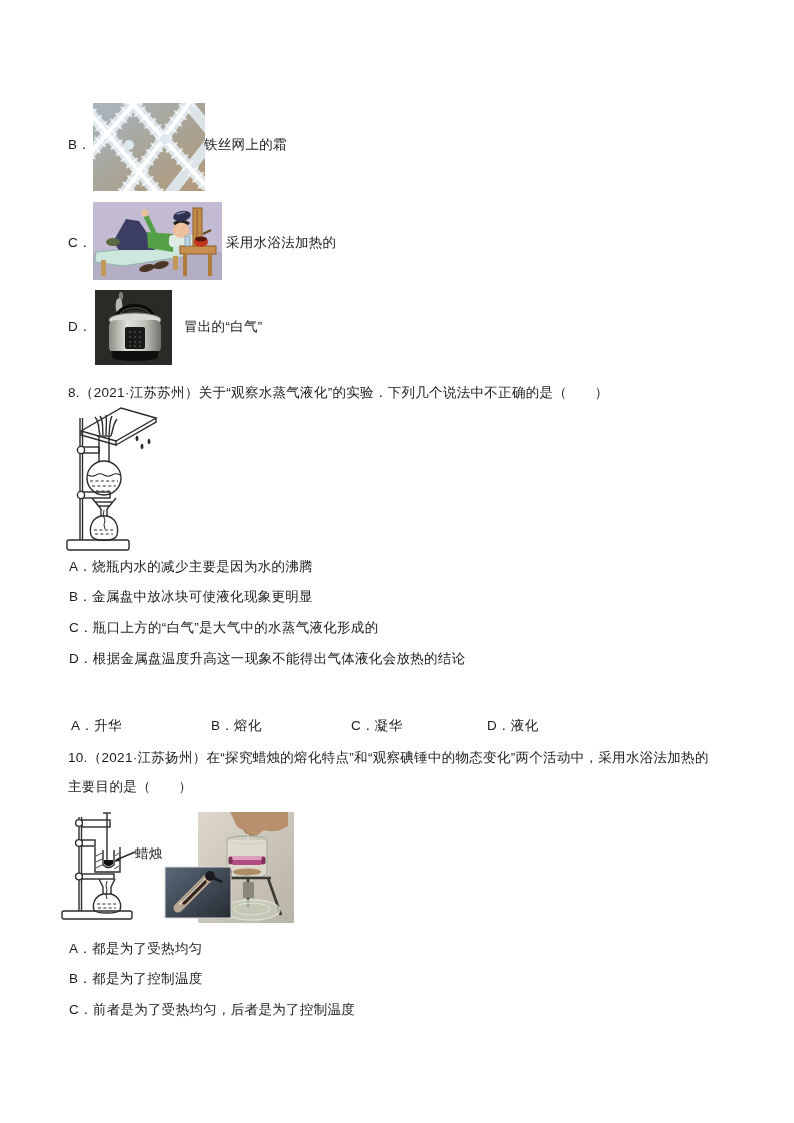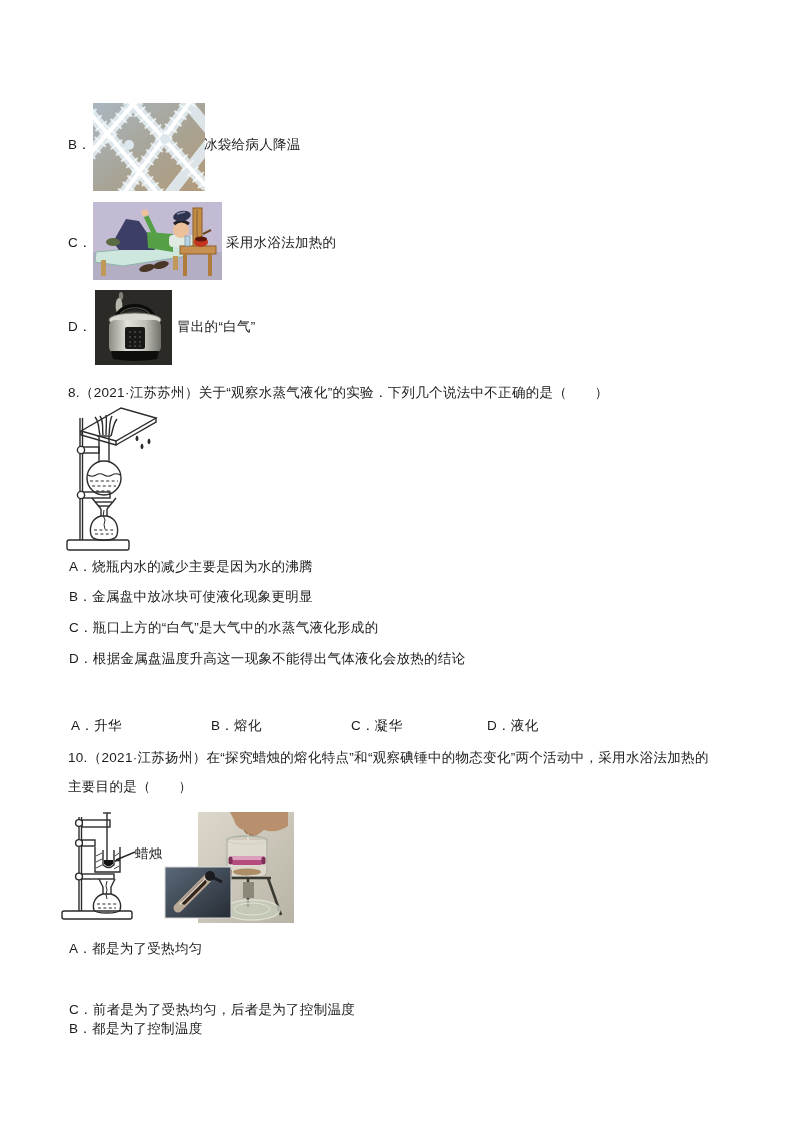--- a/index.html
+++ b/index.html
@@ -43,21 +43,21 @@
       <g stroke="#ffffff" stroke-width="4" stroke-linecap="round">
         <line x1="-8" y1="4" x2="66" y2="92"></line>
         <line x1="30" y1="-10" x2="112" y2="82"></line>
         <line x1="50" y1="-10" x2="-20" y2="70"></line>
         <line x1="102" y1="-8" x2="28" y2="94"></line>
       </g>
       <circle cx="36" cy="42" r="5" fill="#dce8ee"></circle>
       <circle cx="72" cy="36" r="5" fill="#dce8ee"></circle>
     </svg>
   </div>
-  <div class="t" style="left:204px;top:136px">冰袋给病人降温</div>
+  <div class="t" style="left:204px;top:136px">铁丝网上的霜</div>
 
   <div class="t" style="left:68px;top:234px">C．</div>
   <div class="img" style="left:93px;top:202px">
     <svg width="129" height="78" viewBox="0 0 129 78">
       <rect width="129" height="78" fill="#c3bbd3"></rect>
       <rect y="50" width="129" height="28" fill="#b3aec3"></rect>
 
       <polygon points="3,50 88,42 94,54 30,64 2,60" fill="#cde6de" stroke="#8fb4aa" stroke-width="1"></polygon>
       <rect x="8" y="58" width="5" height="16" fill="#c09858"></rect>
       <rect x="80" y="54" width="5" height="14" fill="#c09858"></rect>
@@ -122,21 +122,21 @@
         <circle cx="35" cy="52" r="1"></circle>
           <circle cx="40" cy="52" r="1"></circle>
           <circle cx="45" cy="52" r="1"></circle>
         <circle cx="35" cy="56" r="1"></circle>
           <circle cx="40" cy="56" r="1"></circle>
           <circle cx="45" cy="56" r="1"></circle>
       </g>
       <path d="M16,61 L64,61 L62,69 Q40,73 18,69 Z" fill="#0e0e0c"></path>
     </svg>
   </div>
-  <div class="t" style="left:177px;top:318px">冒出的“白气”</div>
+  <div class="t" style="left:184px;top:318px">冒出的“白气”</div>
 
   <div class="t" style="left:68px;top:384px"><span>8.（</span><span class="yr">2021</span><span>·江苏苏州）关于“观察水蒸气液化”的实验．下列几个说法中不正确的是（　　）</span></div>
 
   <div class="img" style="left:66px;top:403px">
     <svg width="95" height="152" viewBox="0 0 95 152" stroke="#2b2b2b" fill="none" stroke-width="1.4">
 
       <rect x="1" y="137" width="62" height="10" rx="2"></rect>
       <line x1="14" y1="15" x2="14" y2="137"></line>
       <line x1="16.5" y1="15" x2="16.5" y2="137"></line>
 
@@ -293,16 +293,16 @@
       <rect x="1" y="55" width="66" height="51" fill="url(#gI)" stroke="#d8d8d8" stroke-width="1"></rect>
       <line x1="14" y1="96" x2="44" y2="66" stroke="#b8a896" stroke-width="9" stroke-linecap="round"></line>
       <line x1="20" y1="90" x2="40" y2="70" stroke="#33241a" stroke-width="5" stroke-linecap="round"></line>
       <line x1="16" y1="92" x2="42" y2="66" stroke="#e0d8cc" stroke-width="1.6" stroke-linecap="round"></line>
       <circle cx="46" cy="64" r="5" fill="#1c1c20"></circle>
       <line x1="46" y1="64" x2="58" y2="70" stroke="#1c1c20" stroke-width="3"></line>
     </svg>
   </div>
 
   <div class="t" style="left:69px;top:940px">A．都是为了受热均匀</div>
-  <div class="t" style="left:69px;top:1020px">B．都是为了控制温度</div>
+  <div class="t" style="left:69px;top:970px">B．都是为了控制温度</div>
   <div class="t" style="left:69px;top:1001px">C．前者是为了受热均匀，后者是为了控制温度</div>
 
 </div>
 
 </body></html>

